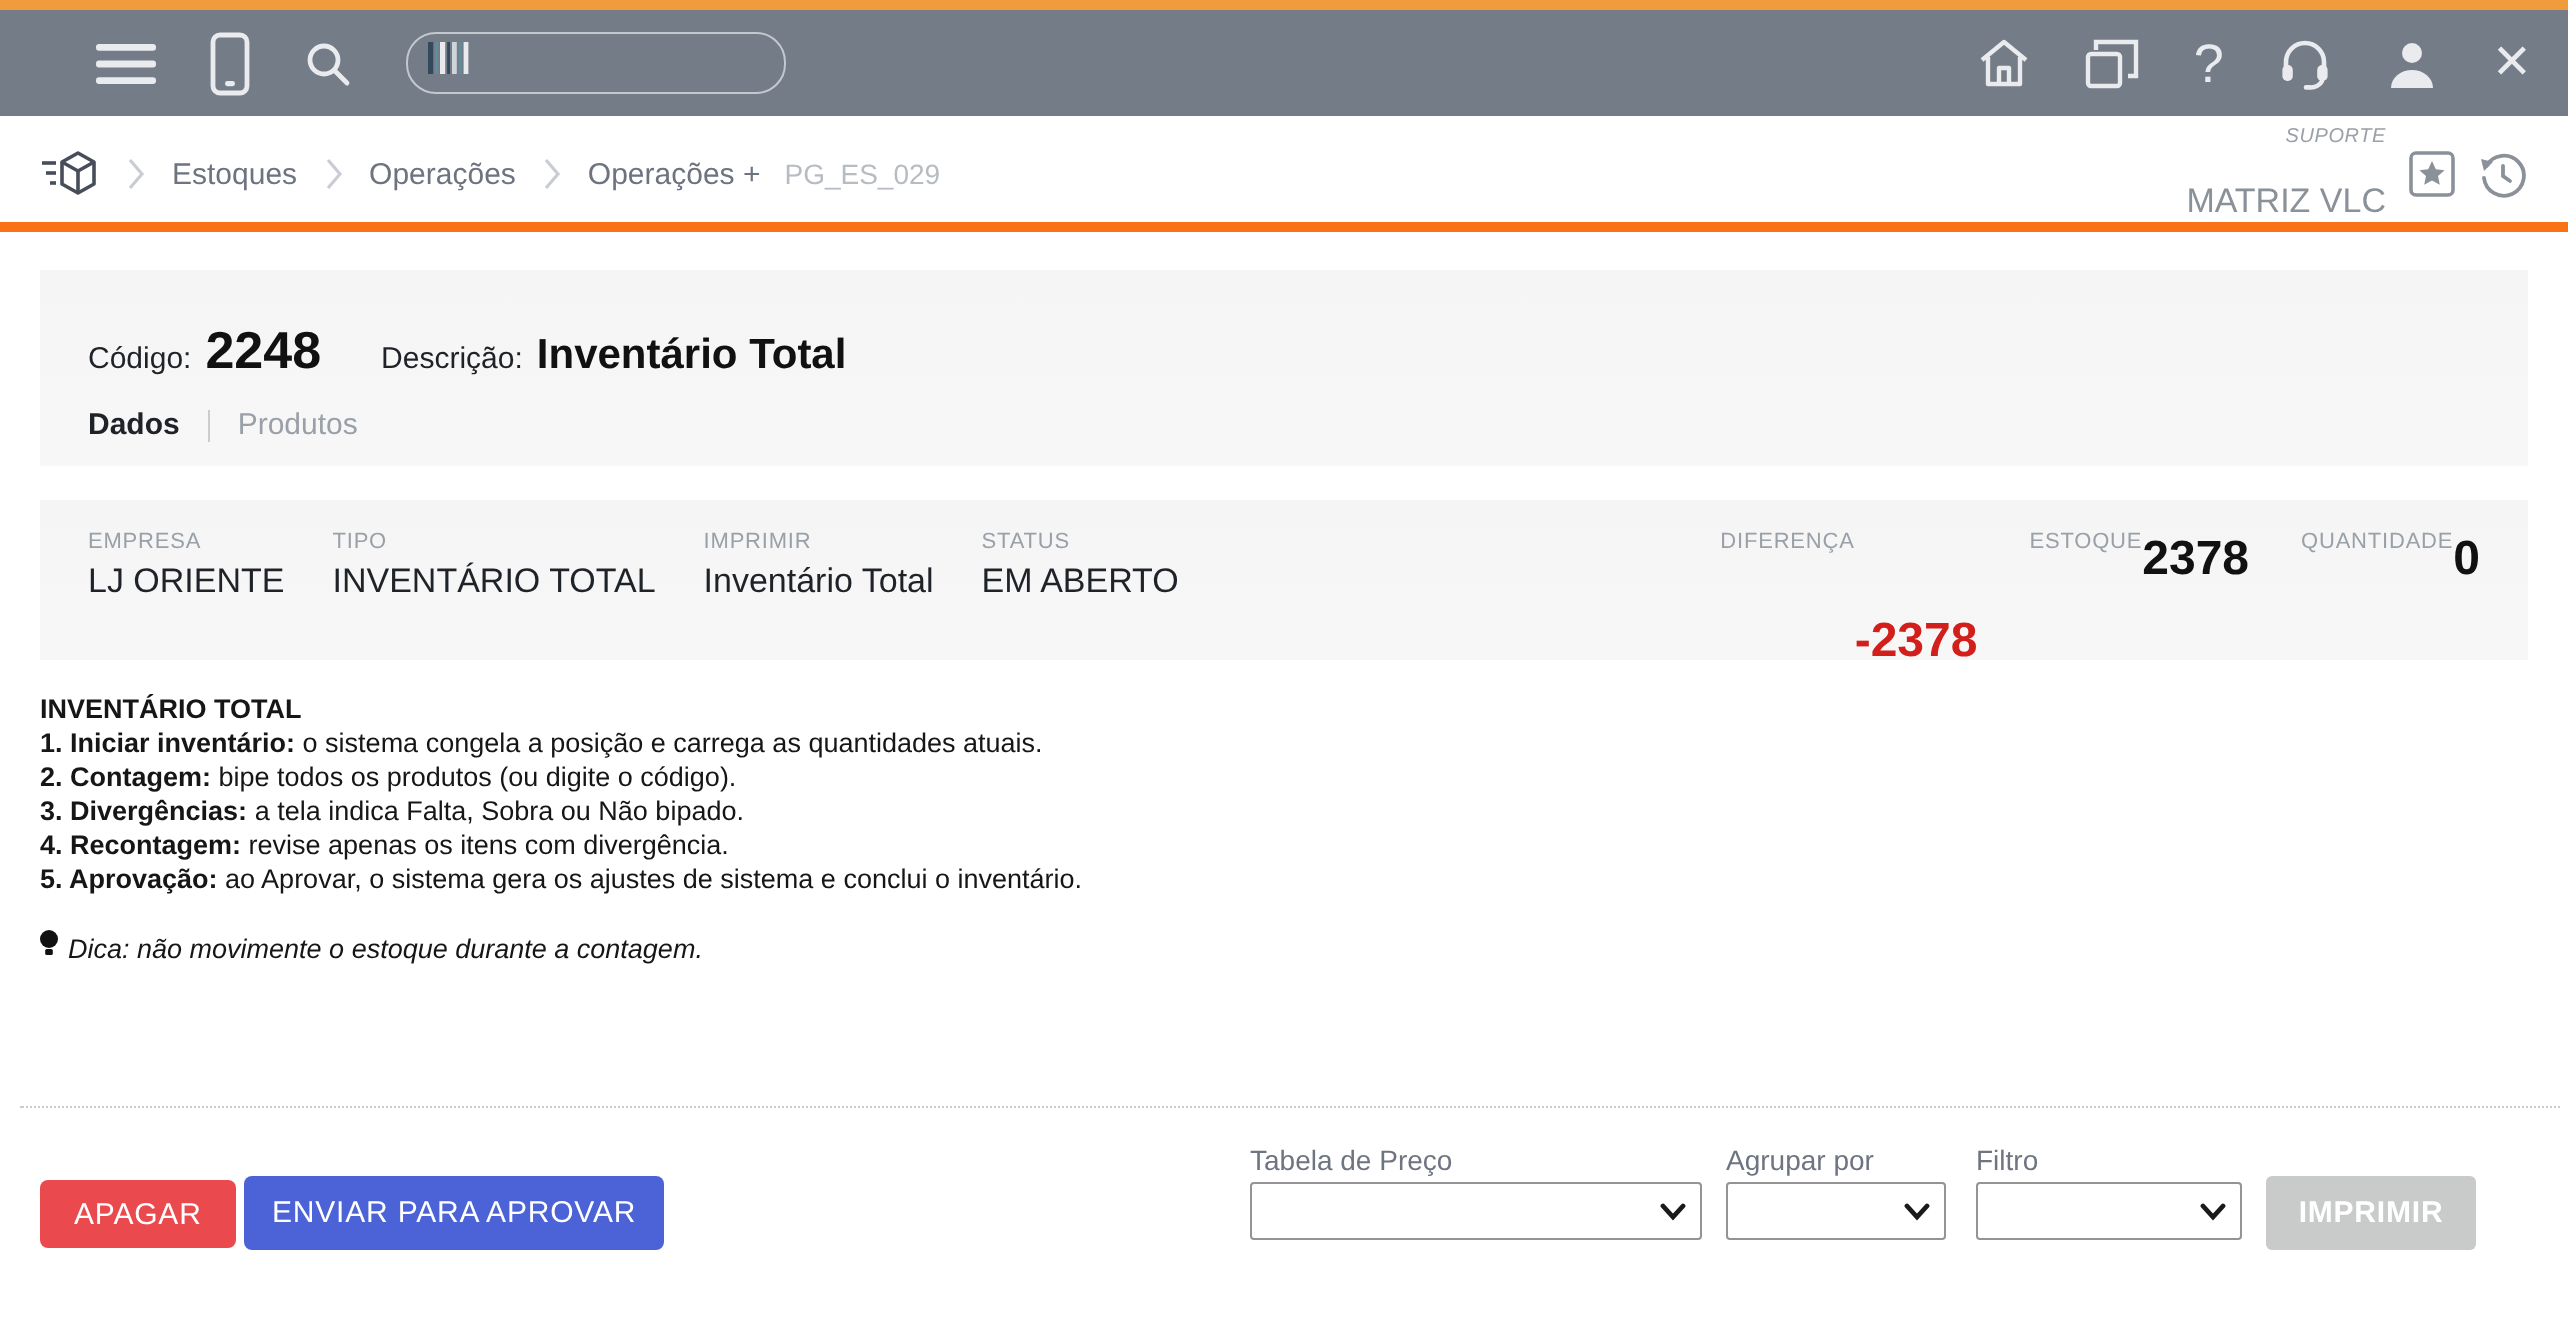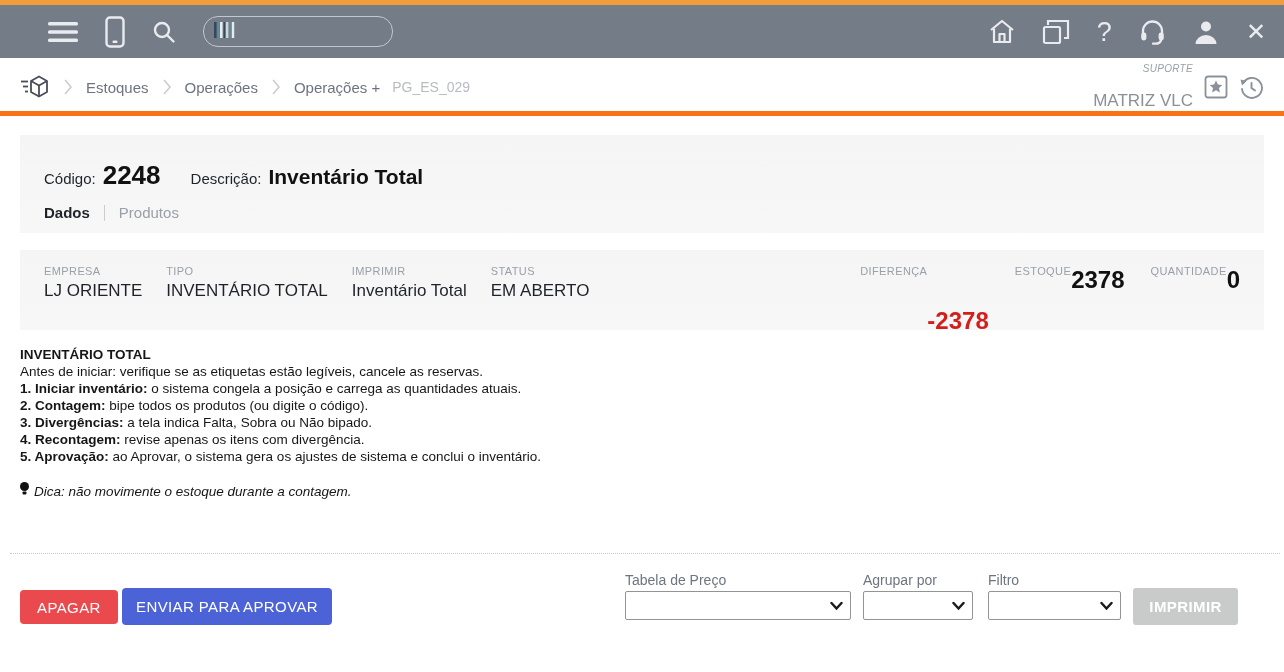--- a/index.html
+++ b/index.html
@@ -246,21 +246,20 @@
       </div>
       <div class="metric">
         <span class="field-label">QUANTIDADE</span>
         <span class="metric-value" style="color: rgb(17, 17, 17);">0</span>
       </div>
     </div>
   </div>
 
   <div class="instructions">
     <div class="inst-title">INVENTÁRIO TOTAL</div>
-    <div class="step">Antes de iniciar: verifique se as etiquetas estão legíveis, cancele as reservas.</div>
     <div class="step"><b>1. Iniciar inventário:</b><span> o sistema congela a posição e carrega as quantidades atuais.</span></div>
     <div class="step"><b>2. Contagem:</b><span> bipe todos os produtos (ou digite o código).</span></div>
     <div class="step"><b>3. Divergências:</b><span> a tela indica Falta, Sobra ou Não bipado.</span></div>
     <div class="step"><b>4. Recontagem:</b><span> revise apenas os itens com divergência.</span></div>
     <div class="step"><b>5. Aprovação:</b><span> ao Aprovar, o sistema gera os ajustes de sistema e conclui o inventário.</span></div>
     <div class="tip">
       <span>
         <svg width="9" height="14" viewBox="0 0 9 14" fill="#111">
           <circle cx="4.5" cy="4.5" r="4.5"></circle>
           <rect x="2.6" y="9.5" width="3.8" height="3" rx="0.8"></rect>

